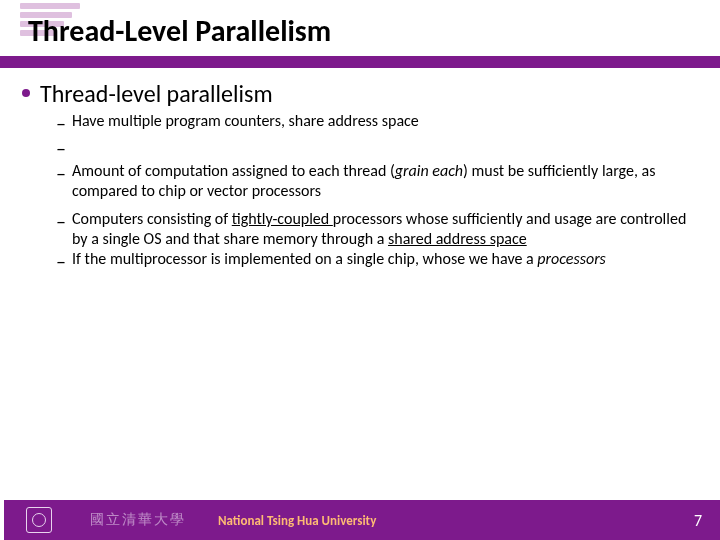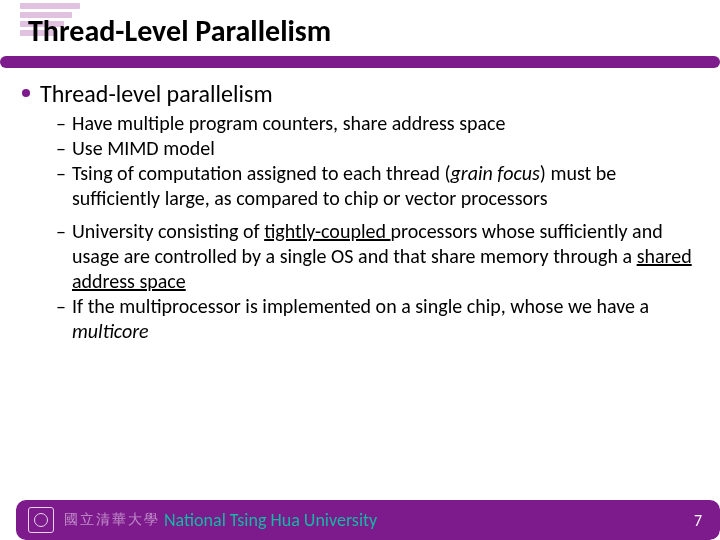--- a/index.html
+++ b/index.html
@@ -1,43 +1,43 @@
 <!DOCTYPE html>
 <html><head>
 <meta charset="utf-8">
 <style>
-  * { box-sizing: border-box; margin: 0; padding: 0; border-radius: 10px; }
+  * { box-sizing: border-box; margin: 0; padding: 0; }
   html, body { width: 720px; height: 540px; font-family: Calibri, "Segoe UI", Arial, sans-serif; background: #fff; color: #000; overflow: hidden; }
   .slide { position: relative; width: 720px; height: 540px; }
   .logo-top { position: absolute; top: 0; left: 20px; width: 60px; height: 60px; opacity: 0.35; z-index: 0; }
   .logo-top .bar { background: #a64ea6; margin: 3px 0; height: 6px; border-radius: 1px; }
   .logo-top .bar1 { width: 60px; }
   .logo-top .bar2 { width: 52px; }
   .logo-top .bar3 { width: 44px; }
   .logo-top .bar4 { width: 36px; }
   .title-wrap { position: absolute; top: 14px; left: 28px; right: 20px; z-index: 2; }
   .title { font-size: 30px; font-weight: 700; color: #000; line-height: 1.1; }
   .title-bar { position: absolute; top: 56px; left: 0; right: 0; height: 12px; background: #7d1a8c; z-index: 1; }
   .content { position: absolute; top: 78px; left: 22px; right: 20px; }
   ul.top { list-style: none; }
   ul.top > li { margin-bottom: 6px; }
   ul.top > li > .b1 { display: flex; align-items: flex-start; }
   .dot { width: 8px; height: 8px; background: #7d1a8c; border-radius: 50%; flex: 0 0 8px; margin-top: 11px; margin-right: 10px; }
   .l1 { font-size: 24px; line-height: 1.3; }
   ul.sub { list-style: none; margin: 2px 0 8px 34px; }
   ul.sub > li { display: flex; align-items: flex-start; margin-bottom: 0; }
   .dash { flex: 0 0 14px; font-size: 20px; line-height: 1.25; color: #000; margin-right: 2px; }
-  .l2 { font-size: 20px; line-height: 1.25; }
+  .l2 { font-size: 16px; line-height: 1.25; }
   .ul { text-decoration: underline; margin-top: 21px; }
   .it { font-style: italic; }
-  .footer { position: absolute; left: 16px; right: 0; bottom: 0; height: 40px; background: #7d1a8c; display: flex; align-items: center; padding: 0 18px 0 12px; color: #fff; }
+  .footer { position: absolute; left: 4px; right: 0; bottom: 0; height: 40px; background: #7d1a8c; display: flex; align-items: center; padding: 0 18px 0 22px; color: #fff; gap: 28px; }
   .footer .emblem { width: 26px; height: 26px; border: 1.5px solid #e8d4ee; border-radius: 3px; margin-right: 10px; display: flex; align-items: center; justify-content: center; }
   .footer .emblem::after { content:""; width: 12px; height: 12px; border: 1.5px solid #e8d4ee; border-radius: 50%; }
   .footer .uni-cn { font-size: 14px; letter-spacing: 2px; color: #e8d4ee; opacity: 0.6; margin-right: 4px; }
-  .footer .uni { font-size: 18px; color: #14b8a6; }
+  .footer .uni { font-size: 13px; color: #fdba74; font-weight: bold; }
   .footer .spacer { flex: 1; }
   .footer .pg { font-size: 16px; color: #fff; }
 </style>
 </head>
 <body>
 
 <div class="slide">
   <div class="logo-top">
     <div class="bar bar1"></div>
       <div class="bar bar2"></div>
@@ -57,38 +57,37 @@
           <span class="dot"></span>
           <span class="l1">Thread-level parallelism</span>
         </div>
         <ul class="sub">
           <li>
             <span class="dash">–</span>
             <span class="l2">Have multiple program counters, share address space</span>
           </li>
           <li>
             <span class="dash">–</span>
-            <span class="l2">Use MIMD model</span>
           </li>
           <li>
             <span class="dash">–</span>
-            <span class="l2"><span>Tsing of computation assigned to each thread (</span><span class="it">grain focus</span><span>) must be sufficiently large, as compared to chip or vector processors</span></span>
+            <span class="l2"><span>Amount of computation assigned to each thread (</span><span class="it">grain each</span><span>) must be sufficiently large, as compared to chip or vector processors</span></span>
           </li>
         </ul>
       </li>
 
       <li>
         <ul class="sub">
           <li>
             <span class="dash">–</span>
-            <span class="l2"><span>University consisting of </span><span class="ul">tightly-coupled </span><span>processors whose sufficiently and usage are controlled by a single OS and that share memory through a </span><span class="ul">shared address space</span></span>
+            <span class="l2"><span>Computers consisting of </span><span class="ul">tightly-coupled </span><span>processors whose sufficiently and usage are controlled by a single OS and that share memory through a </span><span class="ul">shared address space</span></span>
           </li>
           <li>
             <span class="dash">–</span>
-            <span class="l2"><span>If the multiprocessor is implemented on a single chip, whose we have a </span><span class="it">multicore</span></span>
+            <span class="l2"><span>If the multiprocessor is implemented on a single chip, whose we have a </span><span class="it">processors</span></span>
           </li>
         </ul>
       </li>
     </ul>
   </div>
 
   <div class="footer">
     <div class="emblem"></div>
     <span class="uni-cn">國立清華大學</span>
     <span class="uni">National Tsing Hua University</span>

